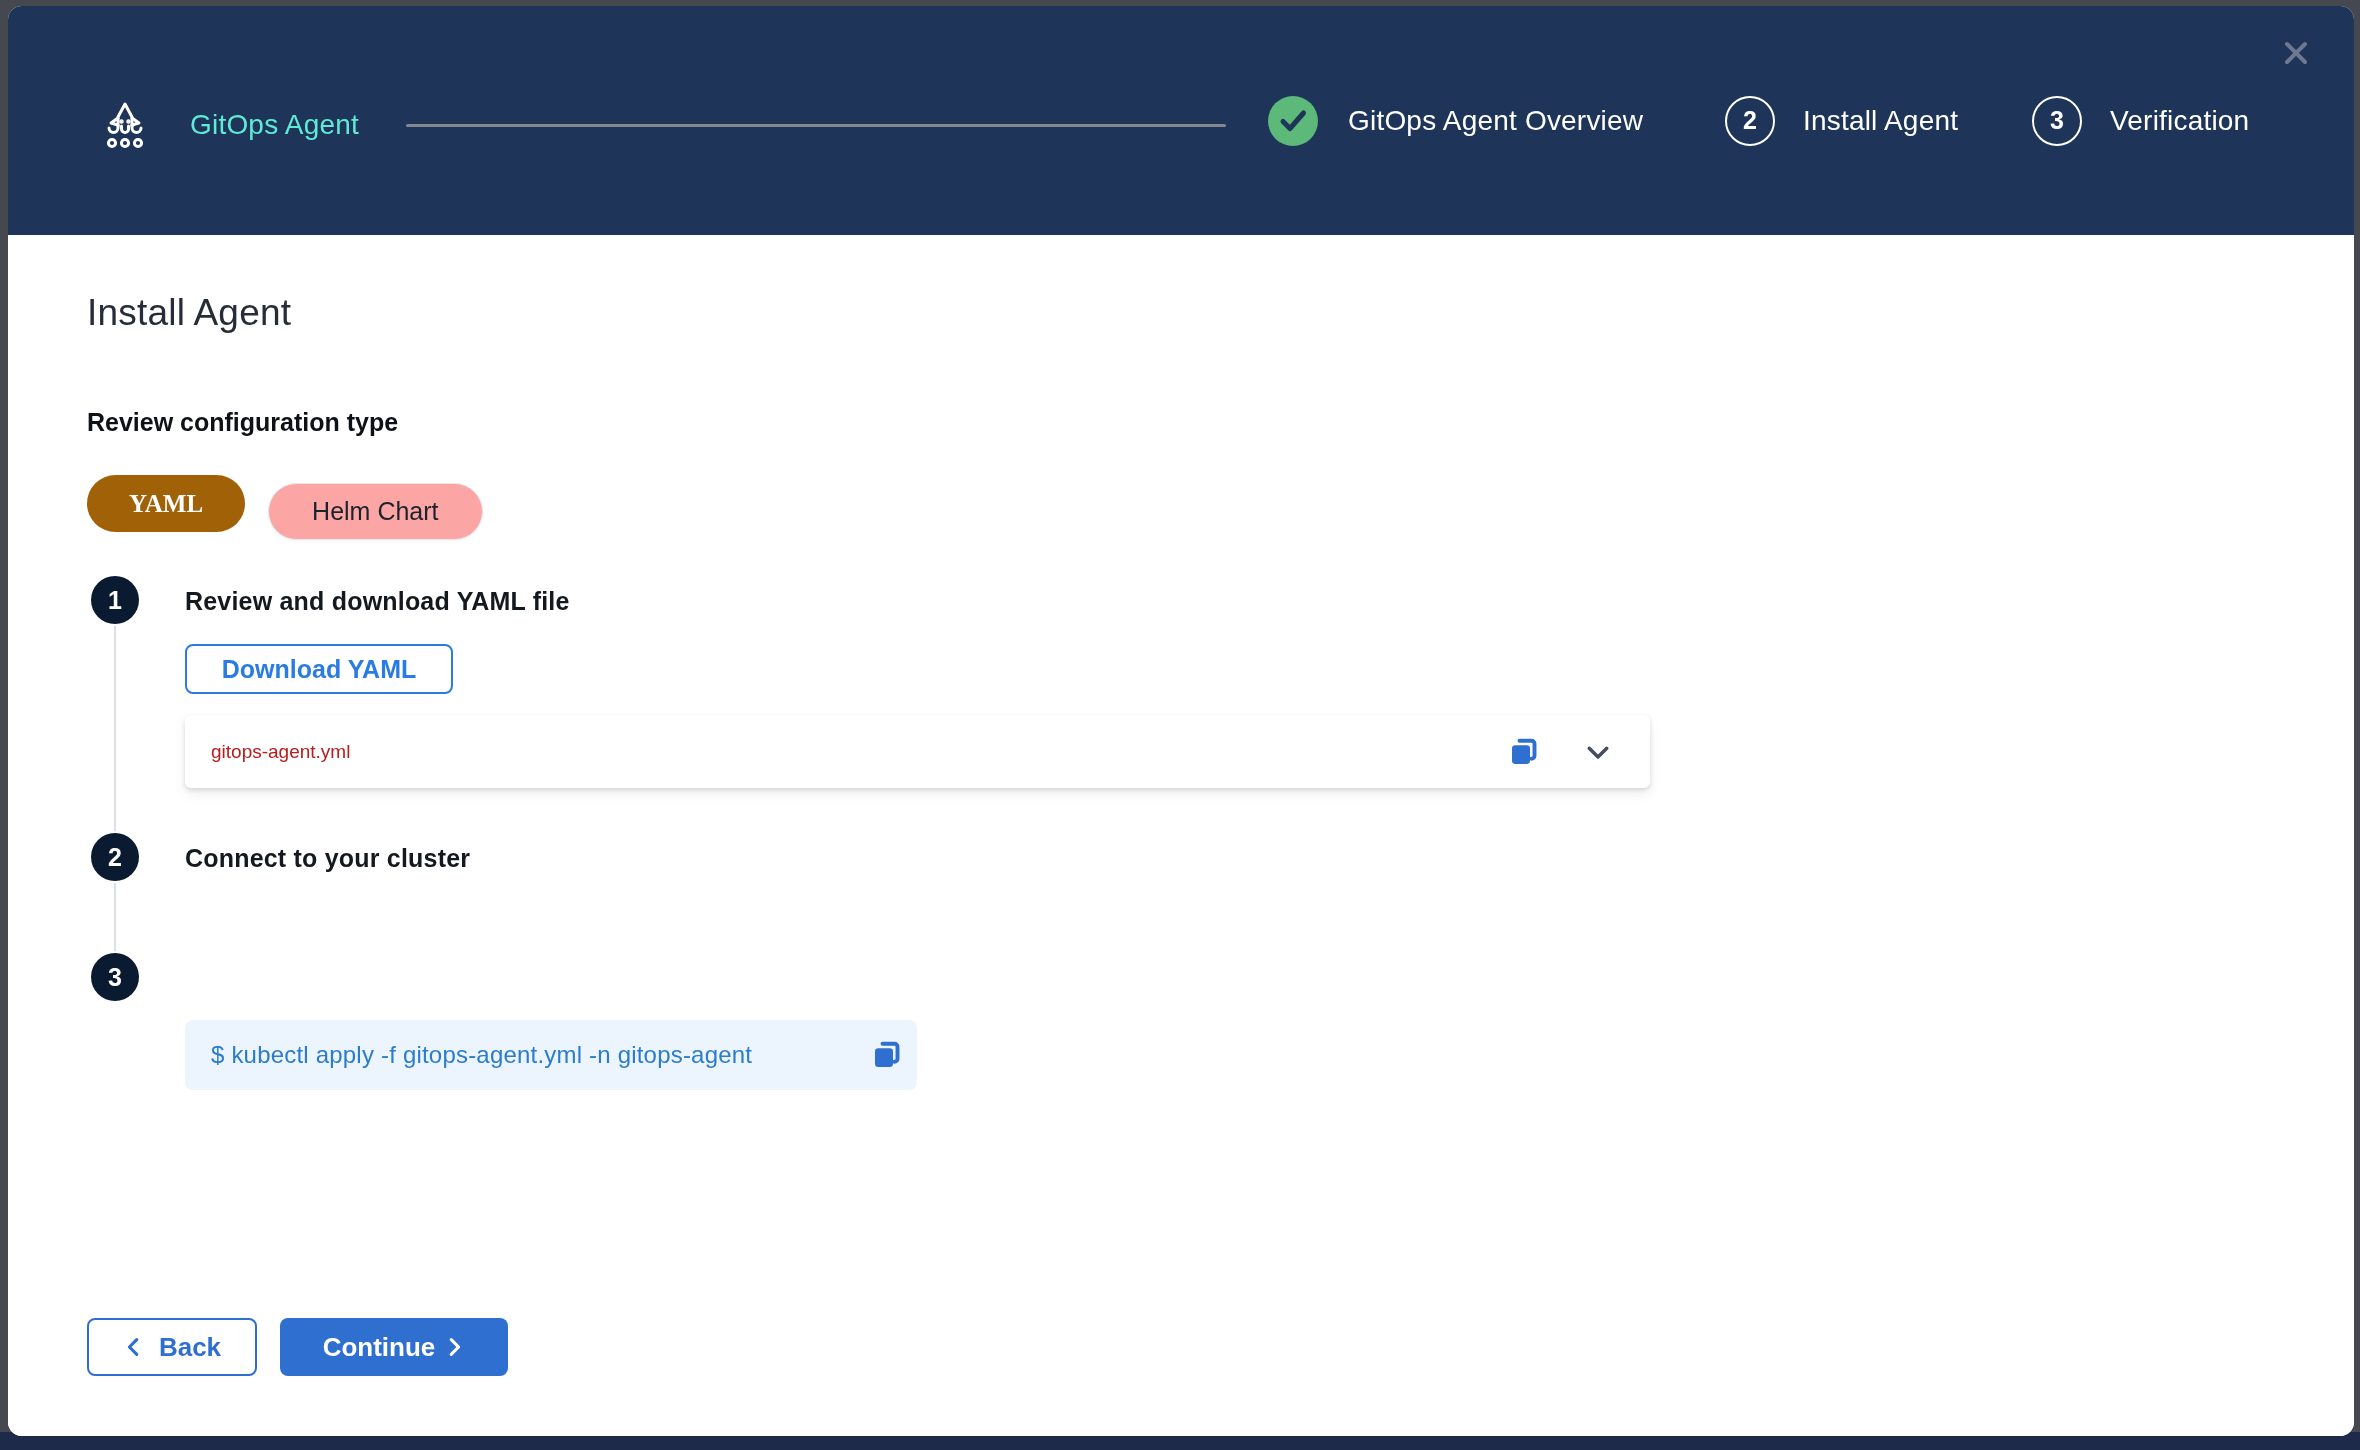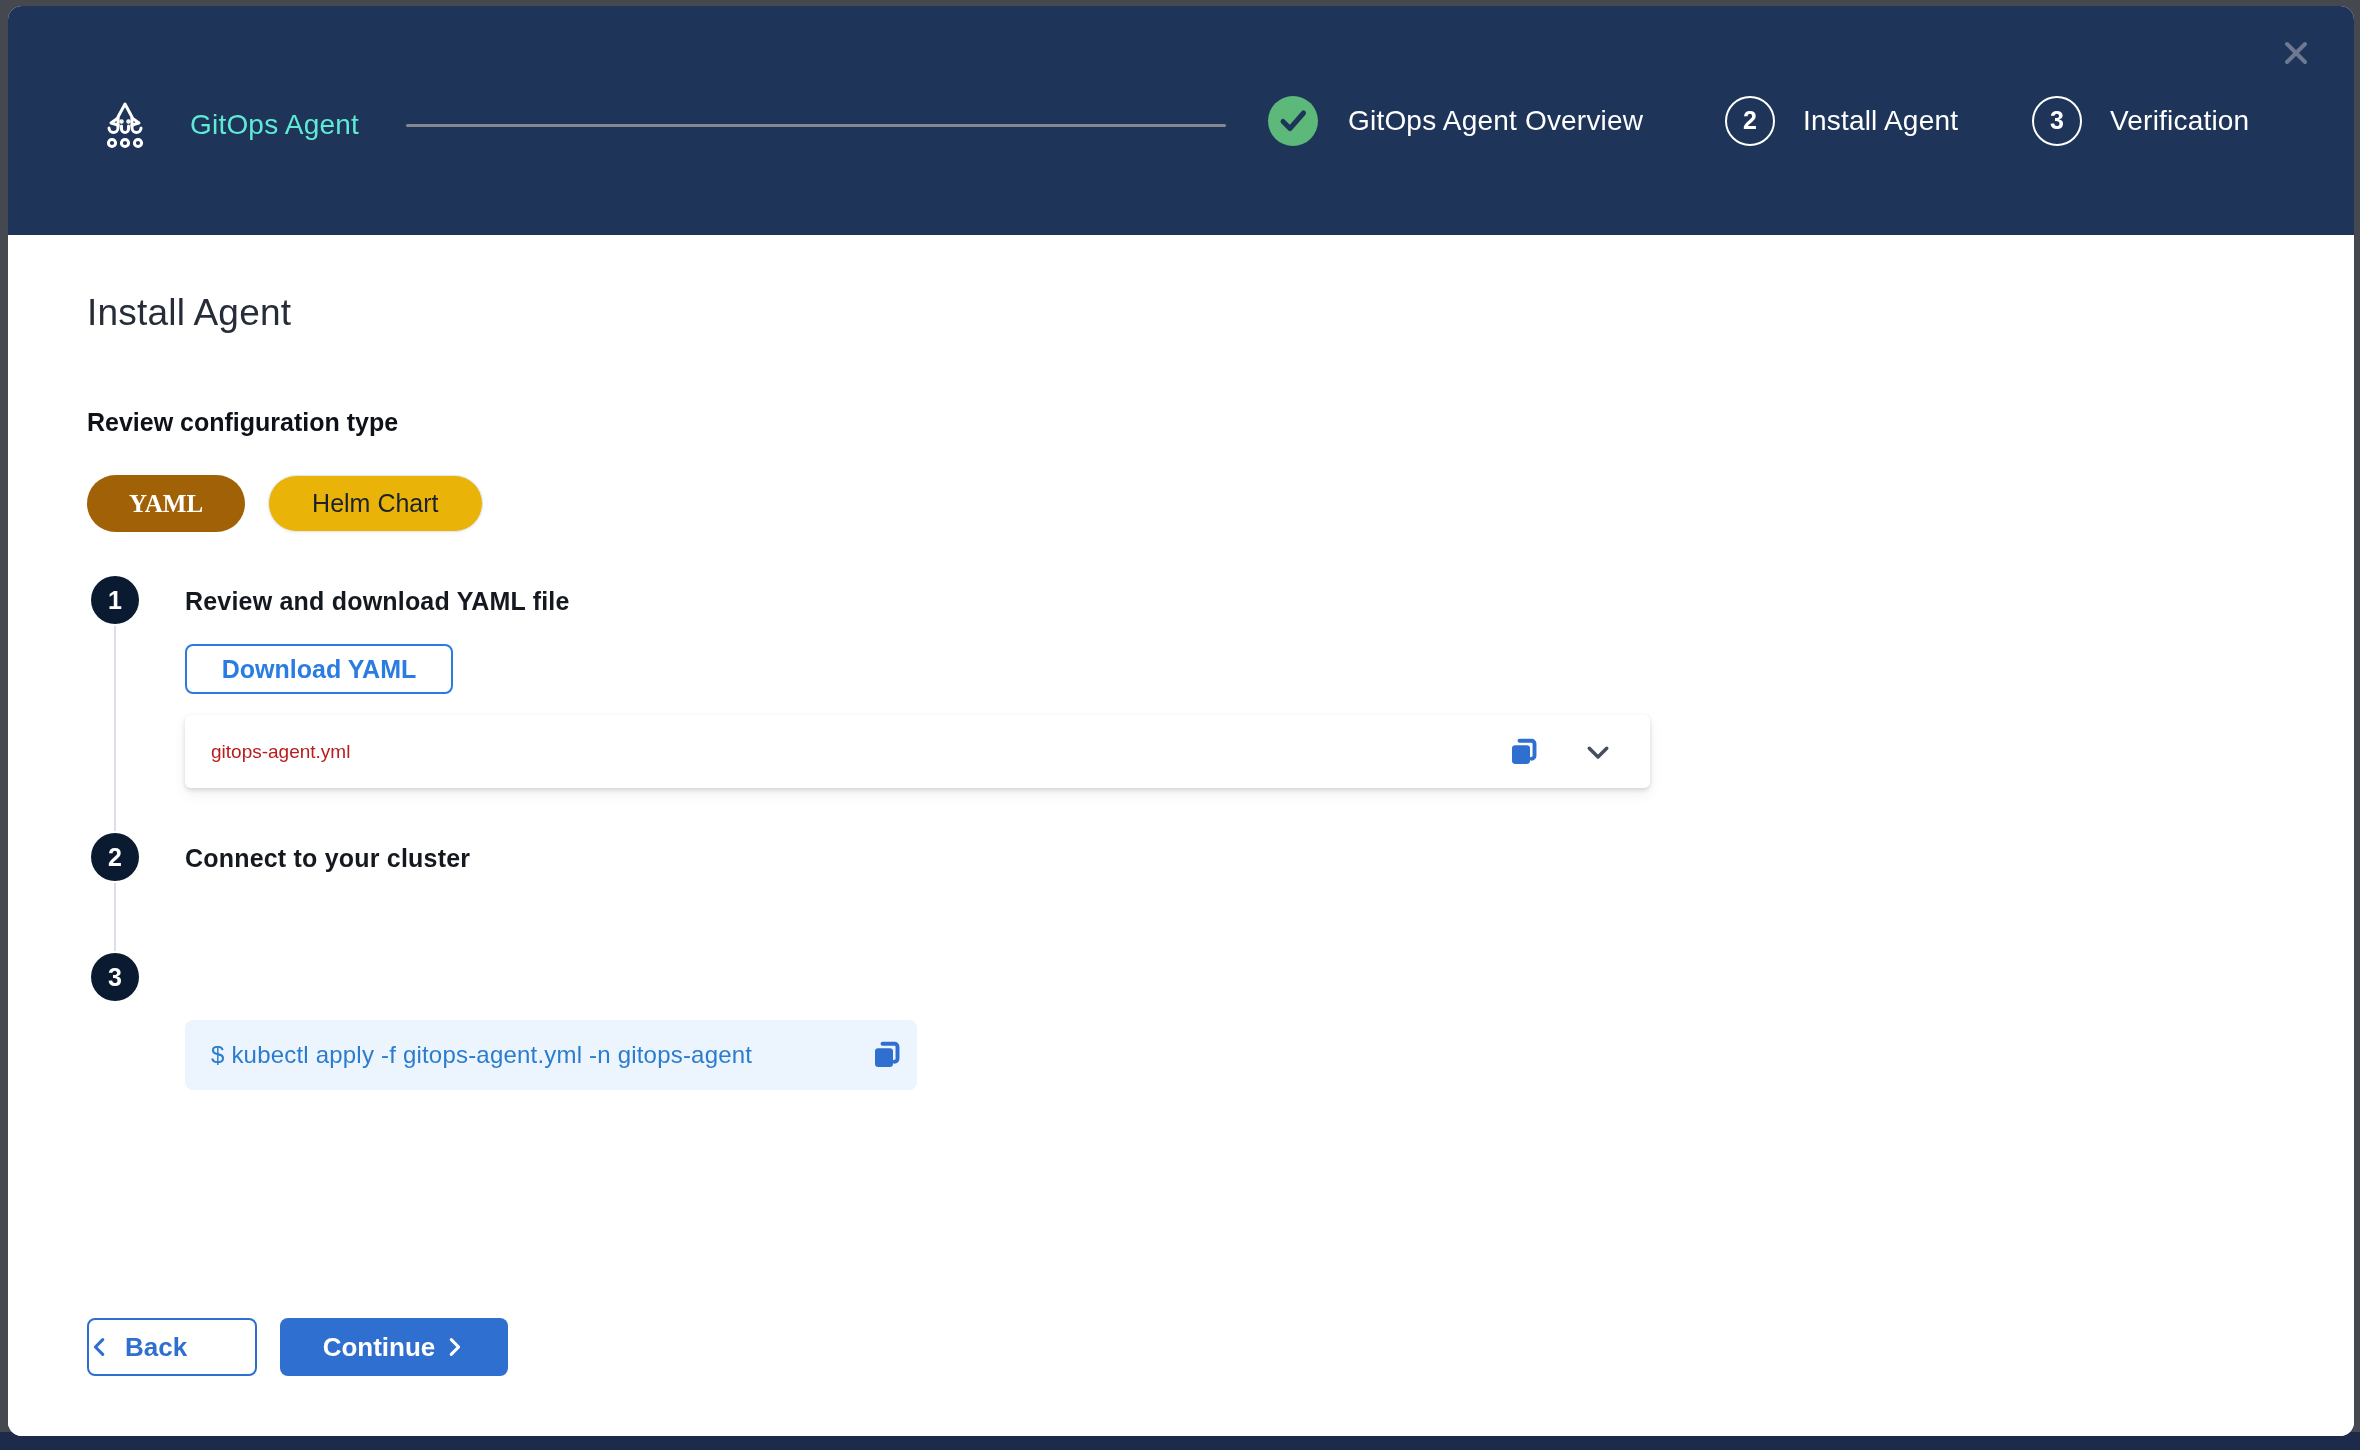--- a/index.html
+++ b/index.html
@@ -67,22 +67,22 @@
   }
   .toggle-row { position:absolute; left:79px; top:240px; display:flex; gap:23px; }
   .pill {
     height:57px; border-radius:29px; display:flex; align-items:center; justify-content:center;
     font-size:25px; cursor:pointer; border:none;
   }
   .pill-selected {
     background:#a16207; color:#ffffff; font-weight:700; padding:0 42px;font-family:Liberation Serif, serif;
   }
   .pill-unselected {
-    background:#eab308; color:#1c222c; font-weight:500; padding:0 43px;
-    border:1.5px solid #e4e7ec; box-shadow:0 1px 3px rgba(40,41,61,.06);
+    background:#fca5a5; color:#1c222c; font-weight:500; padding:0 43px;
+    border:1.5px solid #e4e7ec; box-shadow:0 1px 3px rgba(40,41,61,.06);margin-top:8px;
   }
   .step-badge {
     position:absolute; left:83px; width:48px; height:48px; border-radius:50%;
     background:#0a1a30; color:#ffffff; font-size:25px; font-weight:700;
     display:flex; align-items:center; justify-content:center; z-index:2;
   }
   .step-heading {
     position:absolute; left:177px;
     font-size:25px; font-weight:700; color:#14181f; letter-spacing:.2px;
   }
@@ -114,21 +114,21 @@
     position:absolute; left:177px; top:785px; width:732px; height:70px;
     background:#ecf5fd; border-radius:8px;
     display:flex; align-items:center; padding:0 8px 0 26px;
   }
   .command-text { flex:1; color:#2b7ccd; font-size:24px; font-weight:500; letter-spacing:.2px; }
   
   .back-btn {
     position:absolute; left:79px; top:1083px; width:170px; height:58px;
     background:#ffffff; border:2px solid #2e6fd0; border-radius:8px;
     color:#2e6fd0; font-size:26px; font-weight:700; cursor:pointer;
-    display:flex; align-items:center; justify-content:flex-start; gap:14px;
+    display:flex; align-items:center; justify-content:center; gap:14px;
     font-family:inherit;
   }
   .continue-btn {
     position:absolute; left:272px; top:1083px; width:228px; height:58px;
     background:#2e6fd0; border:none; border-radius:8px;
     color:#ffffff; font-size:26px; font-weight:700; cursor:pointer;
     display:flex; align-items:center; justify-content:center; gap:8px;
     font-family:inherit;
   }
   svg { display:block; }

